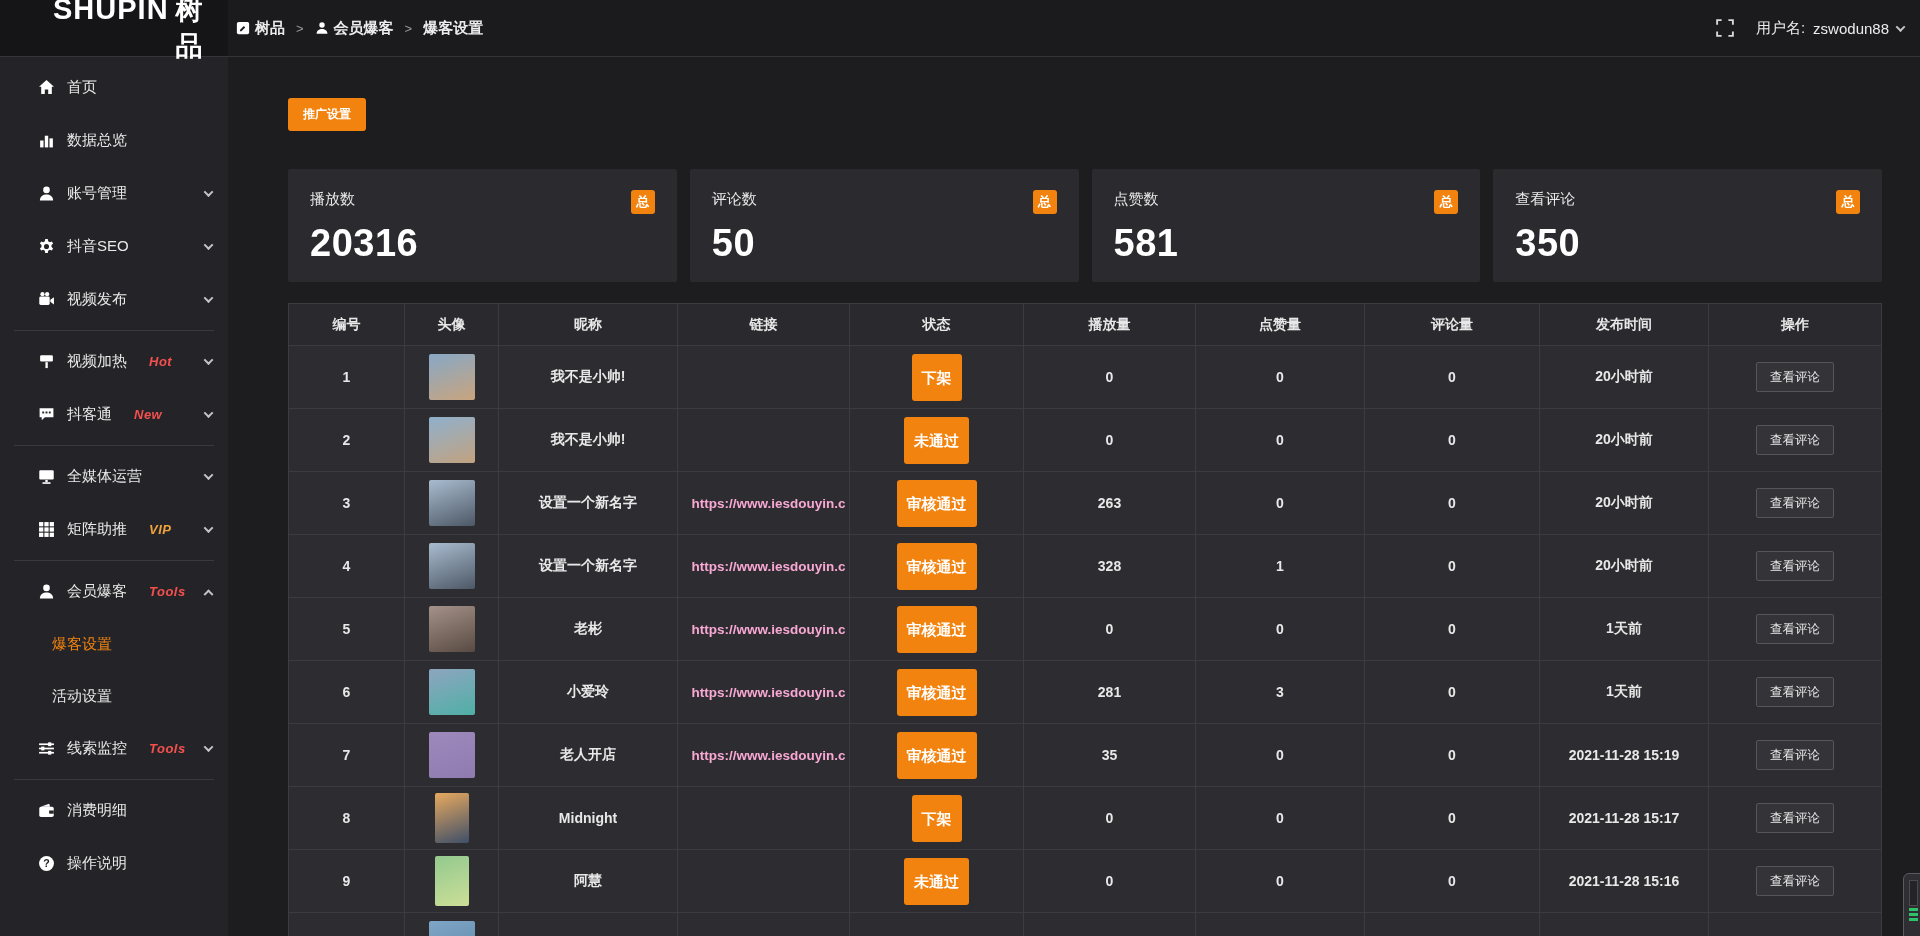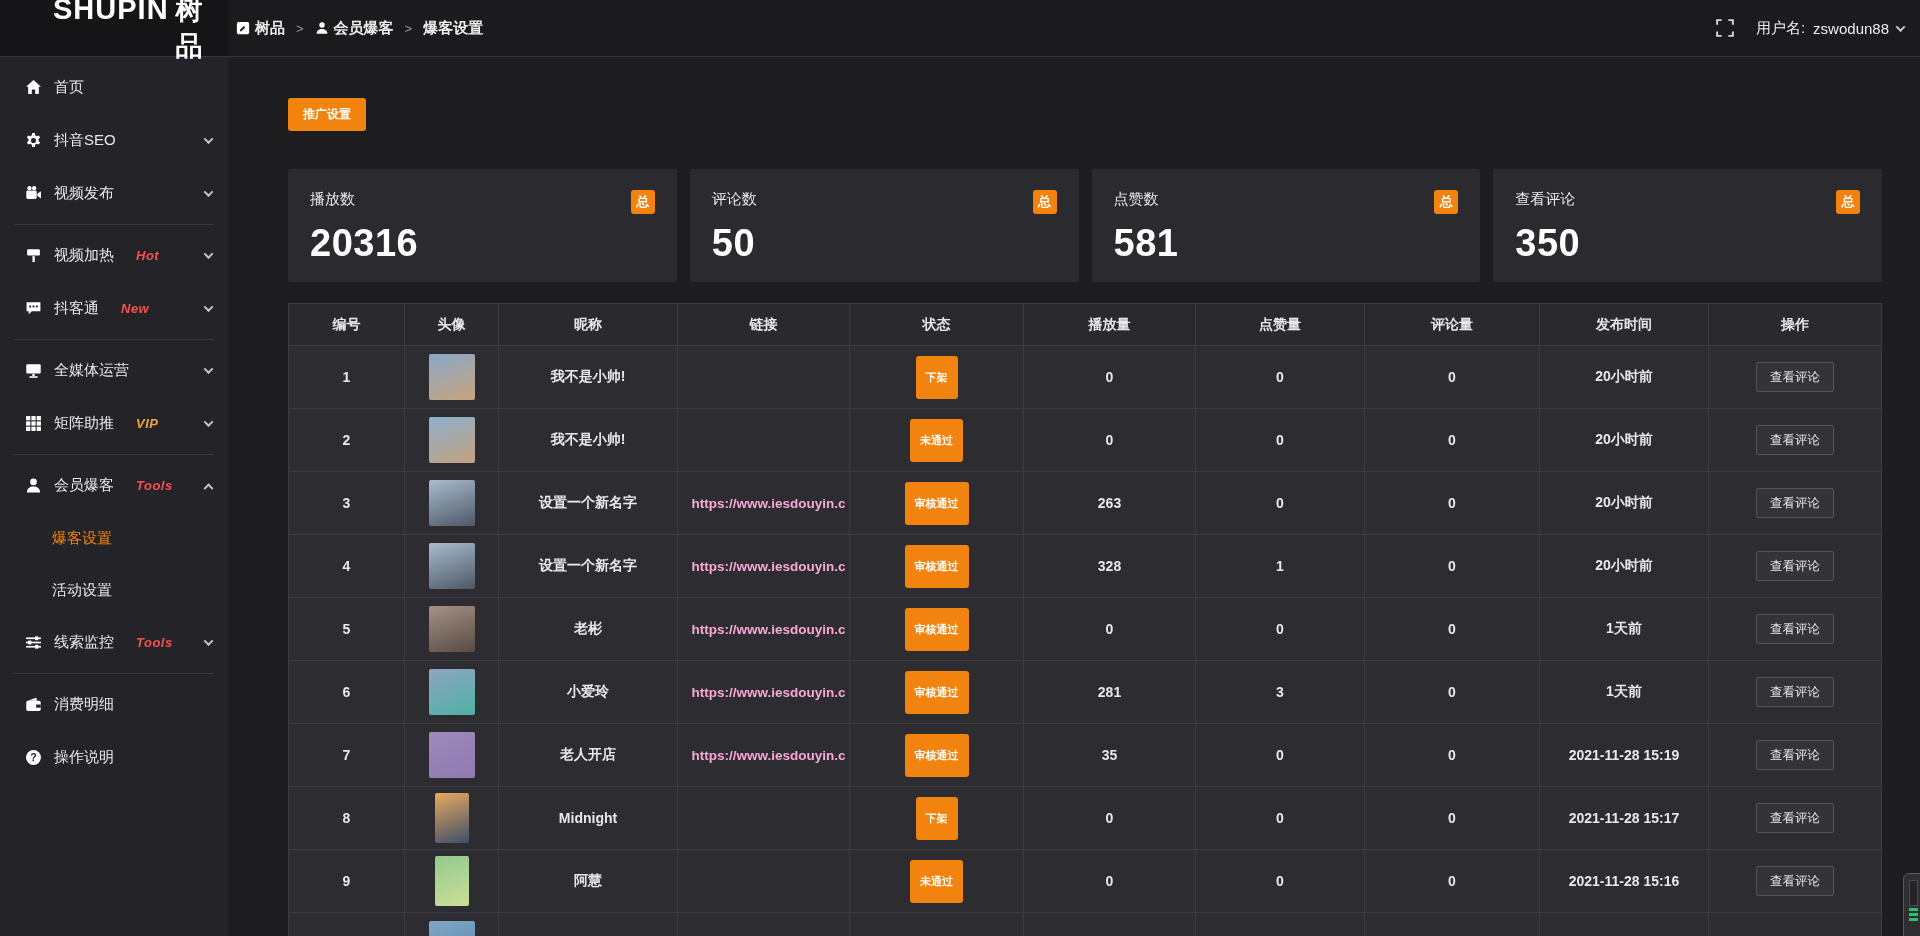--- a/index.html
+++ b/index.html
@@ -34,21 +34,21 @@
   .topbar-right { margin-left:auto; display:flex; align-items:center; gap:22px; padding-right:16px;justify-content:flex-end; }
   .fs-btn { width:18px; height:18px; cursor:pointer; }
   .user-area { display:flex; align-items:center; gap:8px; font-size:15px; color:#ececec; cursor:pointer; }
   .chev { display:inline-block; width:7px; height:7px; border-right:2px solid #c4c4c4; border-bottom:2px solid #c4c4c4; transform:rotate(45deg) translate(-1px,-1px); }
   .chev.up { transform:rotate(-135deg) translate(-2px,-2px); }
 
   
   .lower { flex:1; display:flex; min-height:0; }
   .sidebar { width:228px; flex:0 0 228px; background:#242428; overflow:hidden; padding-top:4px; }
   .side-item {
-    height:53px; display:flex; align-items:center; padding:0 16px 0 25px;
+    height:53px; display:flex; align-items:center; padding:0 16px 0 38px;
     cursor:pointer; font-size:15px; color:#e9e9e9;
   }
   .side-item .icon { width:17px; height:17px; flex:0 0 17px; margin-right:12px; display:flex; align-items:center; }
   .side-item .icon svg { width:17px; height:17px; display:block; }
   .side-badge { font-size:13px; font-weight:800; font-style:italic; margin-left:22px; letter-spacing:.5px; }
   .side-item .chev { margin-left:auto; }
   .side-sub { height:52px; display:flex; align-items:center; padding-left:52px; font-size:15px; color:#e6e6e6; cursor:pointer; }
   .side-sub.active { color:#f3830f; }
   .side-divider { height:1px; background:#3a3a3e; margin:4px 14px; }
 
@@ -77,21 +77,21 @@
   table.grid th, table.grid td {
     border:1px solid #3c3c40; text-align:center; vertical-align:middle;
     font-size:14px; color:#e8e8e8; overflow:hidden;
   }
   table.grid th { height:42px; background:#2a2a2e; font-weight:700; }
   table.grid td { height:63px; font-weight:600; }
   td.link-cell { text-align:left; padding:0 0 0 10px; white-space:nowrap; font-weight:400; }
   .link-text { color:#f9a8d4; font-size:13.5px; cursor:pointer; white-space:nowrap; }
   .avatar { display:inline-block; border-radius:2px; vertical-align:middle; }
   .status-badge {
-    display:inline-block; background:#f3830f; color:#fff; font-size:11px; font-weight:600;
+    display:inline-block; background:#f3830f; color:#fff; font-size:15px; font-weight:600;
     padding:16px 10px; border-radius:3px; line-height:1;
   }
   .action-btn {
     display:inline-block; background:#333338; color:#e8e8e8; font-size:12.5px;
     border:1px solid #55555a; border-radius:2px; padding:8px 13px; cursor:pointer;
     font-family:inherit; line-height:1;
   }
 
   
   .float-widget {
@@ -154,20 +154,40 @@
 
 <div class="lower">
   <div class="sidebar" id="sidebar">
       <div class="side-item">
         <span class="icon">
           <svg viewBox="0 0 16 16">
             <path d="M8 1 L15 7.2 H13 V14 H9.6 V9.8 H6.4 V14 H3 V7.2 H1 Z" fill="#fff"></path>
           </svg>
         </span>
         <span>首页</span>
+      </div>
+      <div class="side-item">
+        <span class="icon">
+          <svg viewBox="0 0 16 16">
+            <rect x="2" y="8" width="3.2" height="6.5" fill="#fff"></rect>
+            <rect x="6.4" y="3.5" width="3.2" height="11" fill="#fff"></rect>
+            <rect x="10.8" y="6" width="3.2" height="8.5" fill="#fff"></rect>
+          </svg>
+        </span>
+        <span>数据总览</span>
+      </div>
+      <div class="side-item">
+        <span class="icon">
+          <svg viewBox="0 0 16 16">
+            <circle cx="8" cy="4.6" r="3.1" fill="#fff"></circle>
+            <path d="M1.8 14.5 C1.8 10.8 4.8 9 8 9 C11.2 9 14.2 10.8 14.2 14.5 Z" fill="#fff"></path>
+          </svg>
+        </span>
+        <span>账号管理</span>
+        <span class="chev"></span>
       </div>
       <div class="side-item">
         <span class="icon">
           <svg viewBox="0 0 16 16">
             <path fill="#fff" fill-rule="evenodd" d="M6.8 1 h2.4 l.4 2 1.5.9 1.9-.7 1.2 2-1.5 1.4 v1.8 l1.5 1.4 -1.2 2 -1.9-.7 -1.5.9 -.4 2 H6.8 l-.4-2 -1.5-.9 -1.9.7 -1.2-2 1.5-1.4 V6.6 L1.8 5.2 3 3.2 l1.9.7 1.5-.9 Z M8 5.6 a2.4 2.4 0 1 0 0 4.8 a2.4 2.4 0 1 0 0-4.8 Z"></path>
           </svg>
         </span>
         <span>抖音SEO</span>
         <span class="chev"></span>
       </div>

